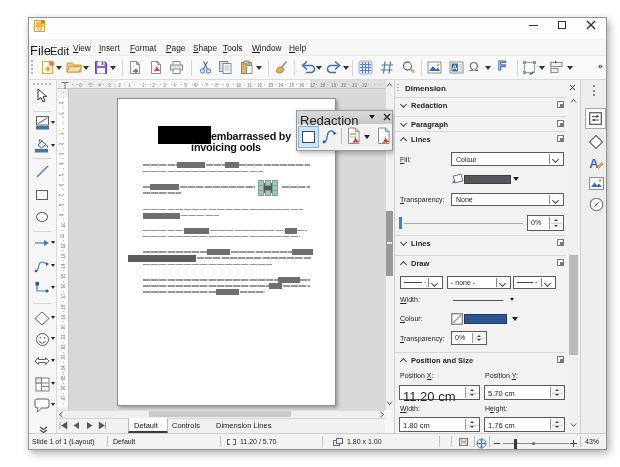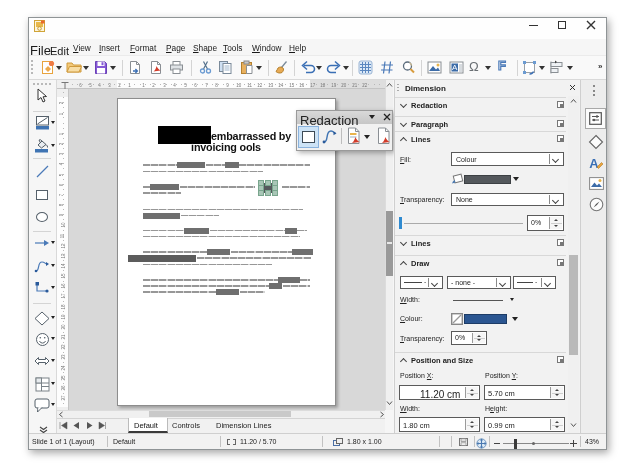--- a/index.html
+++ b/index.html
@@ -530,41 +530,41 @@
 <div class="chev up" style="left:401px;top:359px"></div>
 <div class="t" style="left:411px;top:356px;font-size:7.5px;font-weight:bold;color:#222">Position and Size</div>
 <div class="dlg" style="left:557px;top:356px"></div>
 <div class="t" style="left:400px;top:372px;font-size:7px;color:#222">Position <span style="text-decoration:underline">X</span>:</div>
 <div class="t" style="left:485px;top:372px;font-size:7px;color:#222">Position <span style="text-decoration:underline">Y</span>:</div>
 <div class="spin" style="left:399px;top:385px;width:81px;height:15px">
       <div class="spbtn">
         <i></i>
       </div>
     </div>
-<div class="t" style="left:420px;top:388.5px;font-size:10px;color:#222">11.20 cm</div>
+<div class="t" style="left:403px;top:388.5px;font-size:13px;color:#222">11.20 cm</div>
 <div class="spin" style="left:484px;top:385px;width:81px;height:15px">
       <div class="spbtn">
         <i></i>
       </div>
     </div>
 <div class="t" style="left:488px;top:388.5px;font-size:7.5px;color:#222">5.70 cm</div>
 <div class="t" style="left:400px;top:405px;font-size:7px;color:#222"><span style="text-decoration:underline">W</span>idth:</div>
 <div class="t" style="left:485px;top:405px;font-size:7px;color:#222">H<span style="text-decoration:underline">e</span>ight:</div>
 <div class="spin" style="left:399px;top:417px;width:81px;height:15px">
       <div class="spbtn">
         <i></i>
       </div>
     </div>
 <div class="t" style="left:403px;top:420.5px;font-size:7.5px;color:#222">1.80 cm</div>
 <div class="spin" style="left:484px;top:417px;width:81px;height:15px">
       <div class="spbtn">
         <i></i>
       </div>
     </div>
-<div class="t" style="left:488px;top:420.5px;font-size:7.5px;color:#222">0.99 cm</div>
+<div class="t" style="left:488px;top:420.5px;font-size:7.5px;color:#222">1.76 cm</div>
 <div class="a" style="left:568px;top:96px;width:11px;height:337px;background:#f0f0f0"></div>
 <svg class="a" style="left:570px;top:98px" width="7" height="6" viewBox="0 0 7 6">
       <path d="M1 4.5 L3.5 1.5 L6 4.5" fill="none" stroke="#555" stroke-width="1"></path>
     </svg>
 <div class="a" style="left:569px;top:255px;width:9px;height:100px;background:#b9b9b9"></div>
 <svg class="a" style="left:570px;top:422px" width="7" height="6" viewBox="0 0 7 6">
       <path d="M1 1.5 L3.5 4.5 L6 1.5" fill="none" stroke="#555" stroke-width="1"></path>
     </svg>
 <div class="a" style="left:593px;top:85px;width:2px;height:11px;background-image:repeating-linear-gradient(180deg,#888 0 2px,transparent 2px 4.5px)"></div>
 <div class="a" style="left:585px;top:108px;width:21px;height:21px;background:#fbfbfb;border:1px solid #a8a8a8"></div>

